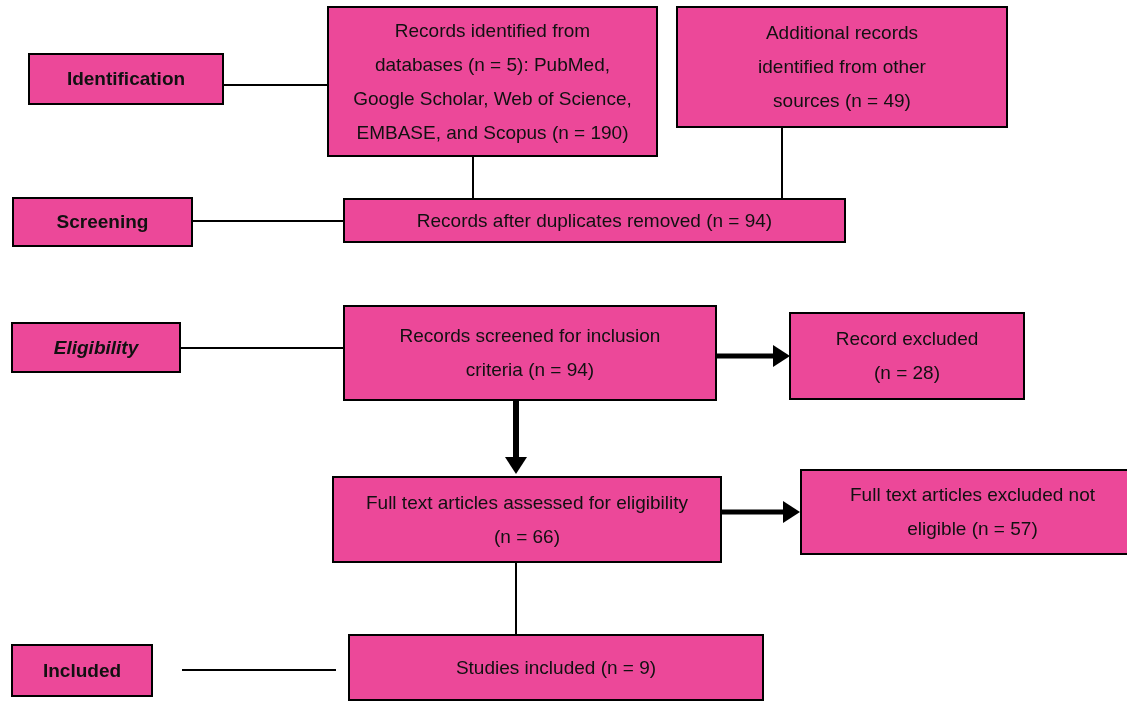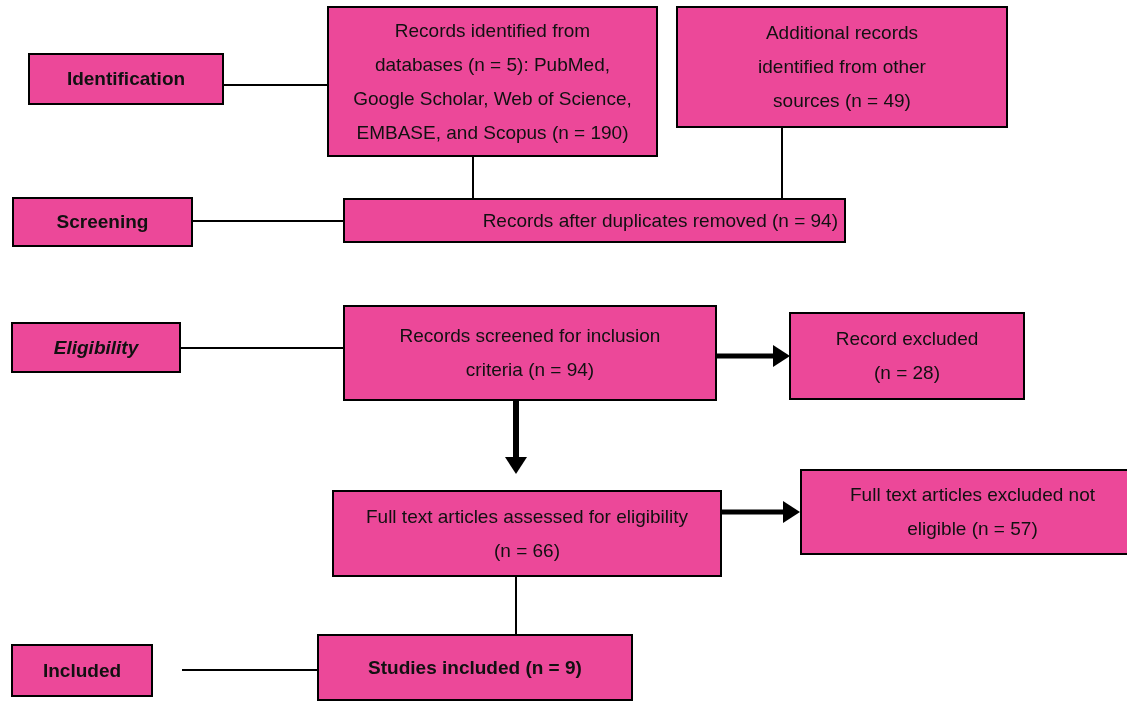--- a/index.html
+++ b/index.html
@@ -41,26 +41,26 @@
     font-weight: bold;
   }
   
   .b-identification { left: 12px;  top: 53px;  width: 196px; height: 52px; margin-left: 16px; }
   .b-screening      { left: 12px;  top: 197px; width: 181px; height: 50px; }
   .b-eligibility    { left: 11px;  top: 322px; width: 170px; height: 51px; font-style: italic; }
   .b-included       { left: 11px;  top: 644px; width: 142px; height: 53px; }
   
   .b-records-identified  { left: 327px; top: 6px;   width: 331px; height: 151px; }
   .b-additional-records  { left: 676px; top: 6px;   width: 332px; height: 122px; }
-  .b-duplicates-removed  { left: 343px; top: 198px; width: 503px; height: 45px; justify-content: flex-end; }
+  .b-duplicates-removed  { left: 343px; top: 198px; width: 503px; height: 45px; }
   .b-records-screened    { left: 343px; top: 305px; width: 374px; height: 96px; }
   .b-record-excluded     { left: 789px; top: 312px; width: 236px; height: 88px; padding-left: 6px; }
-  .b-fulltext-assessed   { left: 332px; top: 490px; width: 390px; height: 87px; }
+  .b-fulltext-assessed   { left: 332px; top: 476px; width: 390px; height: 87px; }
   .b-fulltext-excluded   { left: 800px; top: 469px; width: 345px; height: 86px; }
-  .b-studies-included    { left: 317px; top: 634px; width: 316px; height: 67px; font-weight: bold; }
+  .b-studies-included    { left: 348px; top: 634px; width: 416px; height: 67px; }
 </style>
 </head>
 <body>
 
 <div class="diagram">
 
   <svg class="connectors" viewBox="0 0 1127 709" xmlns="http://www.w3.org/2000/svg">
 
     <line x1="208" y1="85" x2="327" y2="85" stroke="#000" stroke-width="2"></line>
     <line x1="193" y1="221" x2="343" y2="221" stroke="#000" stroke-width="2"></line>

